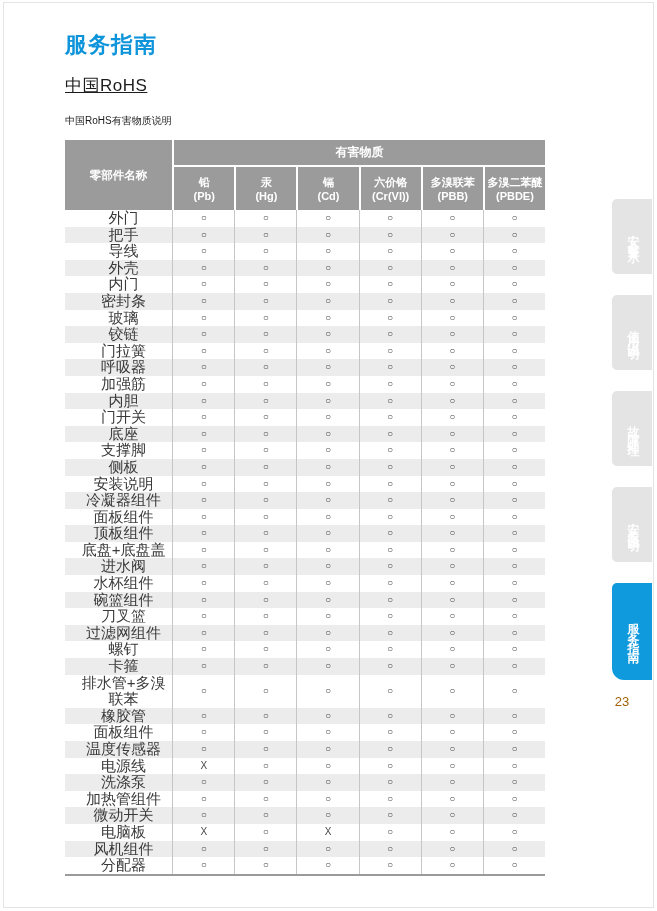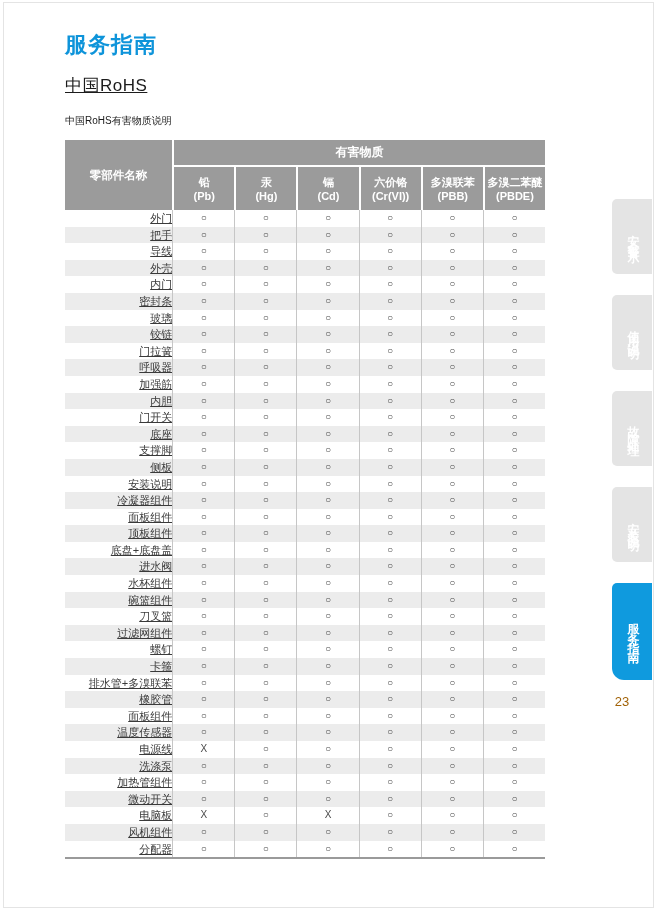--- a/index.html
+++ b/index.html
@@ -25,21 +25,21 @@
     text-align:center;vertical-align:middle;padding:0;}
   th.group-th{height:25px;font-size:12px;border-bottom:2px solid #ffffff;
     border-left:2px solid #ffffff;}
   th.name-th{font-size:11.5px;margin-top:48px;}
   th.sub-th{height:43px;font-size:11px;line-height:14px;
     white-space:pre-line;border-left:2px solid #ffffff;}
   th.sub-th:first-child{border-left:2px solid #ffffff;}
   tbody td{height:16.6px;line-height:16.6px;padding:0;font-size:11px;
     color:#3a3a3a;overflow:hidden;}
   tbody tr:nth-child(even){background:#ececec;}
-  td.part-name{text-align:right;padding-left:10px;font-size:11px;text-decoration:underline;}
+  td.part-name{text-align:center;padding-left:10px;font-size:15px;}
   td.val{text-align:center;border-left:1px solid #c6c6c6;
     font-size:10px;color:#4a4a4a;}
   .tabs{position:absolute;left:612px;top:199px;width:40px;}
   .tab{width:40px;height:75px;margin-bottom:21px;background:#e4e4e4;
     color:#ffffff;font-weight:bold;font-size:12px;
     writing-mode:vertical-rl;text-orientation:upright;
     letter-spacing:6px;display:flex;align-items:center;justify-content:center;
     border-radius:5px 0 0 5px;box-sizing:border-box;padding-left:2px;}
   .tab.active{height:97px;background:#0f9ade;letter-spacing:9px;
     border-radius:5px 0 0 12px;}

